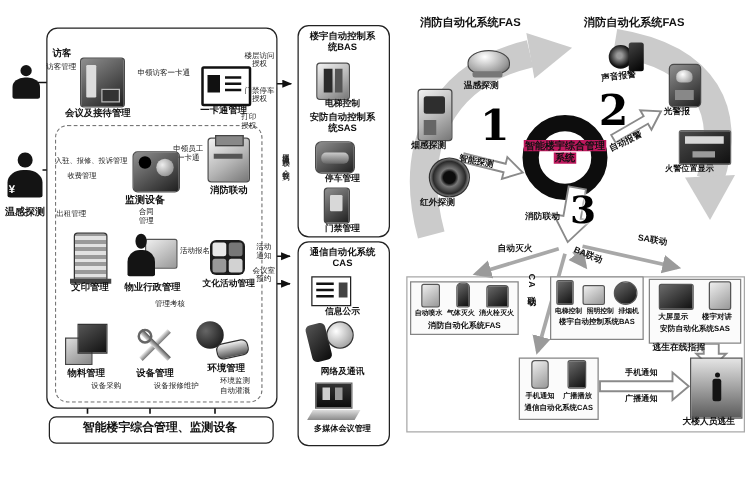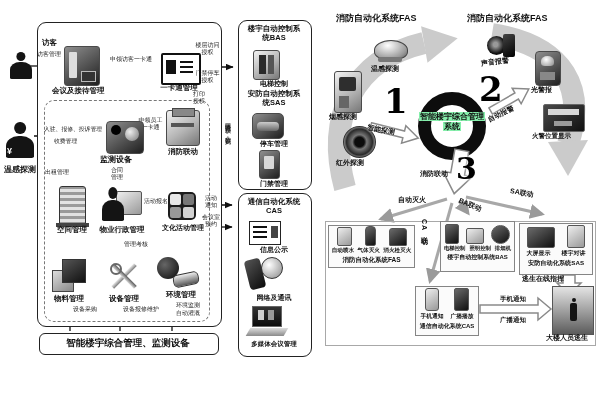--- a/index.html
+++ b/index.html
@@ -24,21 +24,21 @@
        text-shadow:0 0 2px #fff,0 0 4px #fff;line-height:1}
   .obox{position:absolute;z-index:2;border:1px solid #a8a8a8;background:transparent}
   .sbox{position:absolute;z-index:2;background:#fbfbfb;border:1px solid #858585;padding:2px 1px 1px 1px;box-sizing:border-box}
   .icrow{display:flex;justify-content:space-around;align-items:flex-end}
   .mic{background:linear-gradient(145deg,#eee,#999);border:1px solid #555;border-radius:2px}
   .mic.dark{background:linear-gradient(145deg,#6a6a6a,#101010)}
   .names{display:flex;justify-content:space-around;font-size:6px;font-weight:700;margin-top:1px}
   .btitle{text-align:center;font-size:6.5px;font-weight:700;margin-top:1px}
   .photo{position:absolute;z-index:3;background:linear-gradient(180deg,#e4e4e4,#9a9a9a 55%,#5c5c5c);border:1px solid #555}
   .donut-text{position:absolute;z-index:4;text-align:center;font-weight:700;font-size:8px;line-height:1.25}
-  .donut-text span{background:#86efac;padding:0 1px}
+  .donut-text span{background:#be185d;padding:0 1px}
 </style>
 </head>
 <body>
 
 <div class="stage">
 
   <svg class="overlay" width="600" height="400">
     <defs>
       <marker id="ah" markerWidth="8" markerHeight="8" refX="5.5" refY="2.5" orient="auto">
         <path d="M0,0 L6,2.5 L0,5 z" fill="#111"></path>
@@ -148,21 +148,21 @@
   <div class="lbl edge" style="left:44px;top:126px;font-size:5.8px">入驻、报修、投诉管理</div>
   <div class="lbl edge" style="left:54px;top:138px;font-size:5.8px">收费管理</div>
 
   <div class="lbl" style="left:100px;top:155px;font-size:8px">监测设备</div>
   <div class="lbl edge" style="left:45px;top:169px;font-size:6px">出租管理</div>
   <div class="lbl edge wrap ctr" style="left:110px;top:167px;width:14px;font-size:6px">合同管理</div>
 
   <div class="ic" style="left:59px;top:186px;width:25px;height:38px;background:repeating-linear-gradient(0deg,#9a9a9a 0 3px,#e2e2e2 3px 6px);border:1px solid #333">
     <span style="position:absolute;left:-4px;bottom:-2px;width:33px;height:4px;background:#444"></span>
   </div>
-  <div class="lbl" style="left:55px;top:226px;width:34px;font-size:7.5px;text-align:center">空间管理</div>
+  <div class="lbl" style="left:55px;top:226px;width:34px;font-size:7.5px;text-align:center">文印管理</div>
 
   <div style="position:absolute;z-index:3;left:102px;top:187px;width:40px;height:36px">
     <span style="position:absolute;right:0;top:4px;width:24px;height:22px;background:linear-gradient(145deg,#eee,#999);border:1px solid #555;border-radius:2px"></span>
     <span class="person" style="left:0;top:0;width:22px;height:34px">
         <span class="hd"></span>
         <span class="bd"></span>
       </span>
   </div>
   <div class="lbl" style="left:96px;top:226px;width:52px;font-size:7.5px;text-align:center">物业行政管理</div>
 

